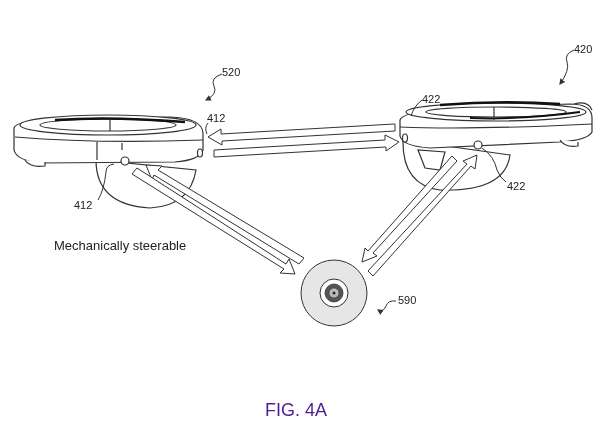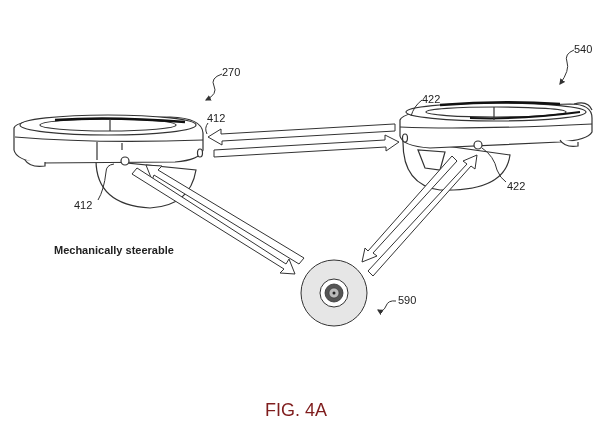--- a/index.html
+++ b/index.html
@@ -1,19 +1,19 @@
 <!DOCTYPE html>
 <html><head>
 <meta charset="utf-8">
 <style>
   html, body { margin:0; padding:0; background:#ffffff; }
   body { width:600px; height:445px; position:relative; overflow:hidden; font-family:"Liberation Sans", sans-serif; }
   #canvas { position:absolute; left:0; top:0; width:600px; height:445px; }
   .lbl { position:absolute; font-family:"Liberation Sans", sans-serif; font-size:11px; color:#222; white-space:nowrap; }
-  .cap { position:absolute; font-family:"Liberation Sans", sans-serif; font-size:18px; color:#7f1d1d; white-space:nowrap; }
+  .cap { position:absolute; font-family:"Liberation Sans", sans-serif; font-size:18px; color:#4c1d95; white-space:nowrap; }
 </style>
 </head>
 <body>
 
 <svg id="canvas" viewBox="0 0 600 445" xmlns="http://www.w3.org/2000/svg">
   <defs>
     <marker id="ah" viewBox="0 0 10 10" refX="8" refY="5" markerWidth="6" markerHeight="6" orient="auto">
       <path d="M0,0 L10,5 L0,10 z" fill="#333"></path>
     </marker>
   </defs>
@@ -82,21 +82,21 @@
     <path d="M222,74 Q210,78 214,86 Q218,94 206,100" marker-end="url(#ah)"></path>
     <path d="M574,50 Q564,54 567,62 Q570,70 560,84" marker-end="url(#ah)"></path>
     <path d="M396,301 Q388,300 386,306 Q383,313 378,310" marker-end="url(#ah)"></path>
     <path d="M208,123 Q204,128 207,134"></path>
     <path d="M98,200 Q104,190 106,172 Q106,165 114,164"></path>
     <path d="M422,100 Q414,106 411,116"></path>
     <path d="M482,148 Q494,156 497,170 Q500,178 506,182"></path>
   </g>
 </svg>
 
-<div class="lbl" style="left:222px;top:66px;">270</div>
+<div class="lbl" style="left:222px;top:66px;">520</div>
 <div class="lbl" style="left:207px;top:112px;">412</div>
 <div class="lbl" style="left:74px;top:199px;">412</div>
-<div class="lbl" style="left:574px;top:43px;">540</div>
+<div class="lbl" style="left:574px;top:43px;">420</div>
 <div class="lbl" style="left:422px;top:93px;">422</div>
 <div class="lbl" style="left:507px;top:180px;">422</div>
 <div class="lbl" style="left:398px;top:294px;">590</div>
-<div class="lbl" style="left:54px;top:244px;font-size:11px;font-weight:bold;">Mechanically steerable</div>
+<div class="lbl" style="left:54px;top:238px;font-size:13px;">Mechanically steerable</div>
 <div class="cap" style="left:265px;top:400px;">FIG. 4A</div>
 
 </body></html>

